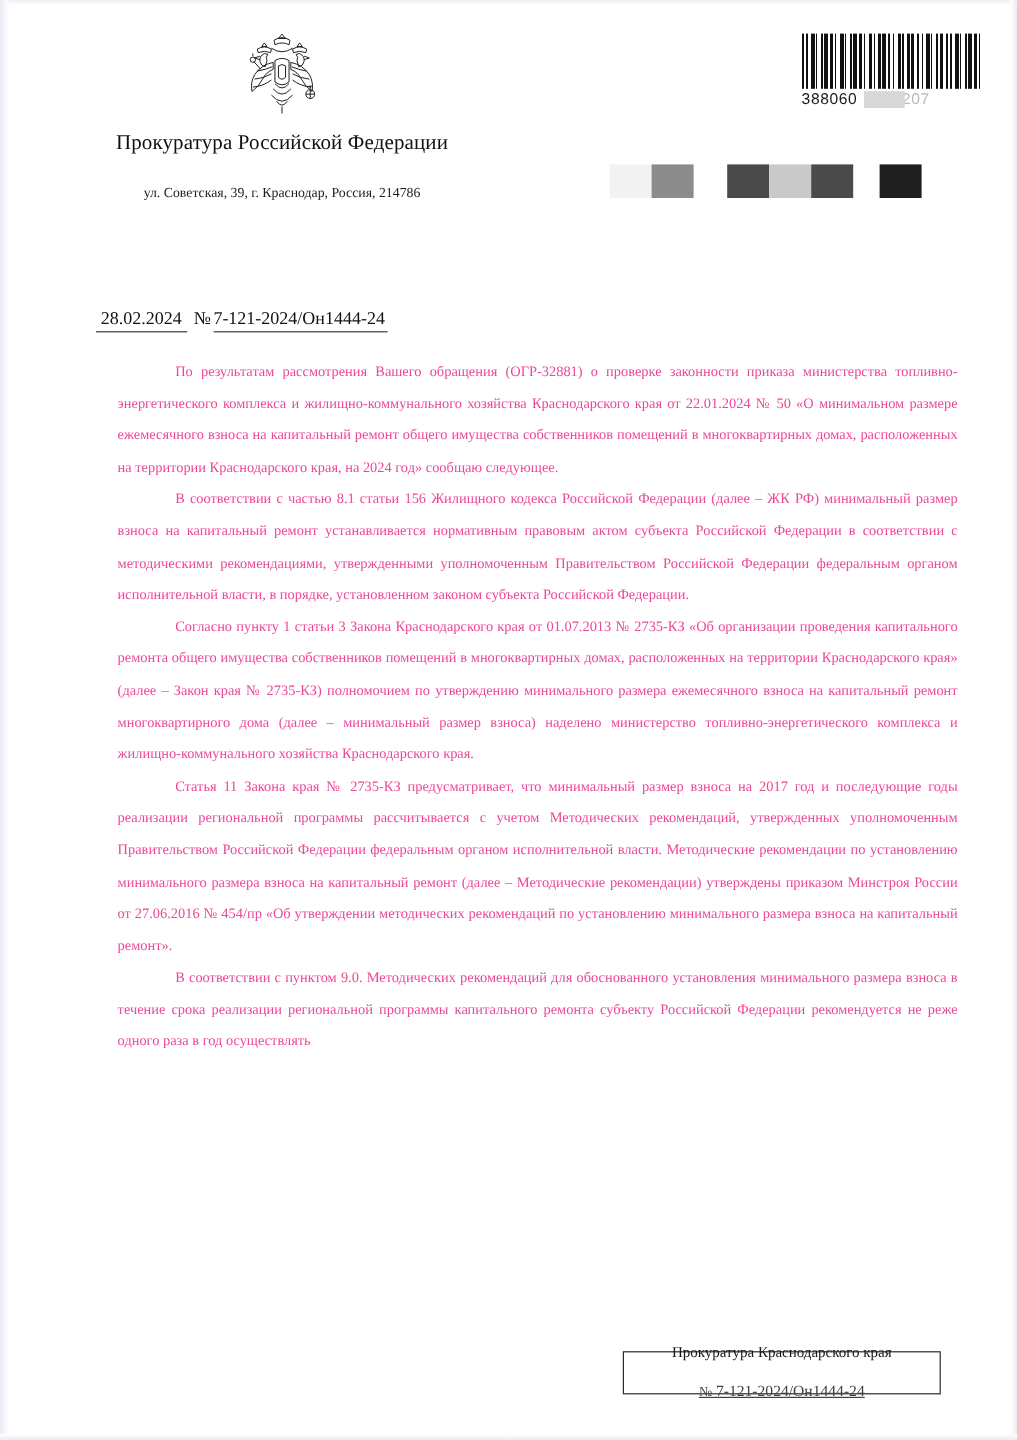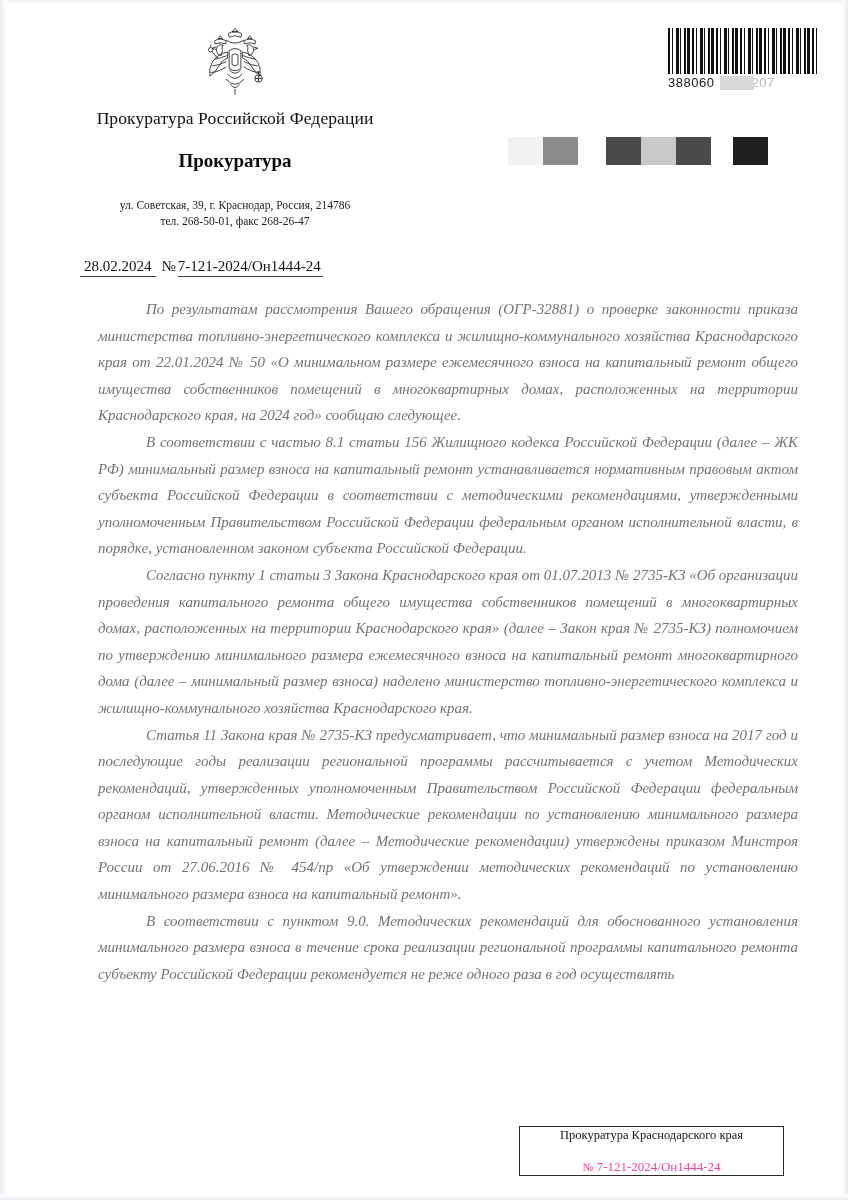--- a/index.html
+++ b/index.html
@@ -168,52 +168,52 @@
   .body-text {
     position: absolute;
     left: 98px;
     top: 296px;
     width: 700px;
   }
   .body-text p {
     margin: 0;
     text-align: justify;
     text-indent: 48px;
-    font-size: 15px;
+    font-size: 12px;
     line-height: 26.6px;
-    color: #737373;
+    color: #ec4899;
     hyphens: none;
-    font-style: italic;
   }
 
   
   .stamp-box {
     position: absolute;
     left: 519px;
     top: 1126px;
     width: 265px;
-    height: 50px;
+    height: 36px;
     border: 1.4px solid #2a2a2a;
     box-sizing: border-box;
     display: flex;
     flex-direction: column;
     align-items: center;
     justify-content: center;
     background: #fff;
   }
   .stamp-box .stamp-line1 {
     font-size: 12.5px;
     color: #171717;
     line-height: 1.35;
   }
   .stamp-box .stamp-line2 {
     font-size: 13px;
-    color: #ec4899;
+    color: #404040;
     line-height: 1.35;
     margin-top: 14px;
+    text-decoration: underline;
   }
   .stamp-box .stamp-no { font-size: 11.5px; }
 </style>
 </head>
 <body>
 
 <div class="page">
 
   <div class="scan-edge-top"></div>
   <div class="scan-edge-left"></div>
@@ -286,26 +286,24 @@
         <path d="M40 68 q10 12 20 0"></path>
         <path d="M38 75 q12 14 24 0"></path>
         <path d="M44 82 q6 9 12 0"></path>
         <path d="M50 88 v8"></path>
       </g>
     </svg>
 
     <div class="org-line">Прокуратура Российской Федерации</div>
 
     <div class="org-title">
-      <div>Прокуратура</div>
     </div>
 
     <div class="org-address">
       <div>ул. Советская, 39, г. Краснодар, Россия, 214786</div>
-      <div>тел. 268-50-01, факс 268-26-47</div>
     </div>
   </div>
 
   <div class="refline">
     <span class="date-part">28.02.2024</span><span class="num-sign">№</span><span class="num-part">7-121-2024/Он1444-24</span>
   </div>
 
   <div class="body-text">
     <p>По результатам рассмотрения Вашего обращения (ОГР-32881) о проверке законности приказа министерства топливно-энергетического комплекса и жилищно-коммунального хозяйства Краснодарского края от 22.01.2024 № 50 «О минимальном размере ежемесячного взноса на капитальный ремонт общего имущества собственников помещений в многоквартирных домах, расположенных на территории Краснодарского края, на 2024 год» сообщаю следующее.</p>
     <p>В соответствии с частью 8.1 статьи 156 Жилищного кодекса Российской Федерации (далее – ЖК РФ) минимальный размер взноса на капитальный ремонт устанавливается нормативным правовым актом субъекта Российской Федерации в соответствии с методическими рекомендациями, утвержденными уполномоченным Правительством Российской Федерации федеральным органом исполнительной власти, в порядке, установленном законом субъекта Российской Федерации.</p>

